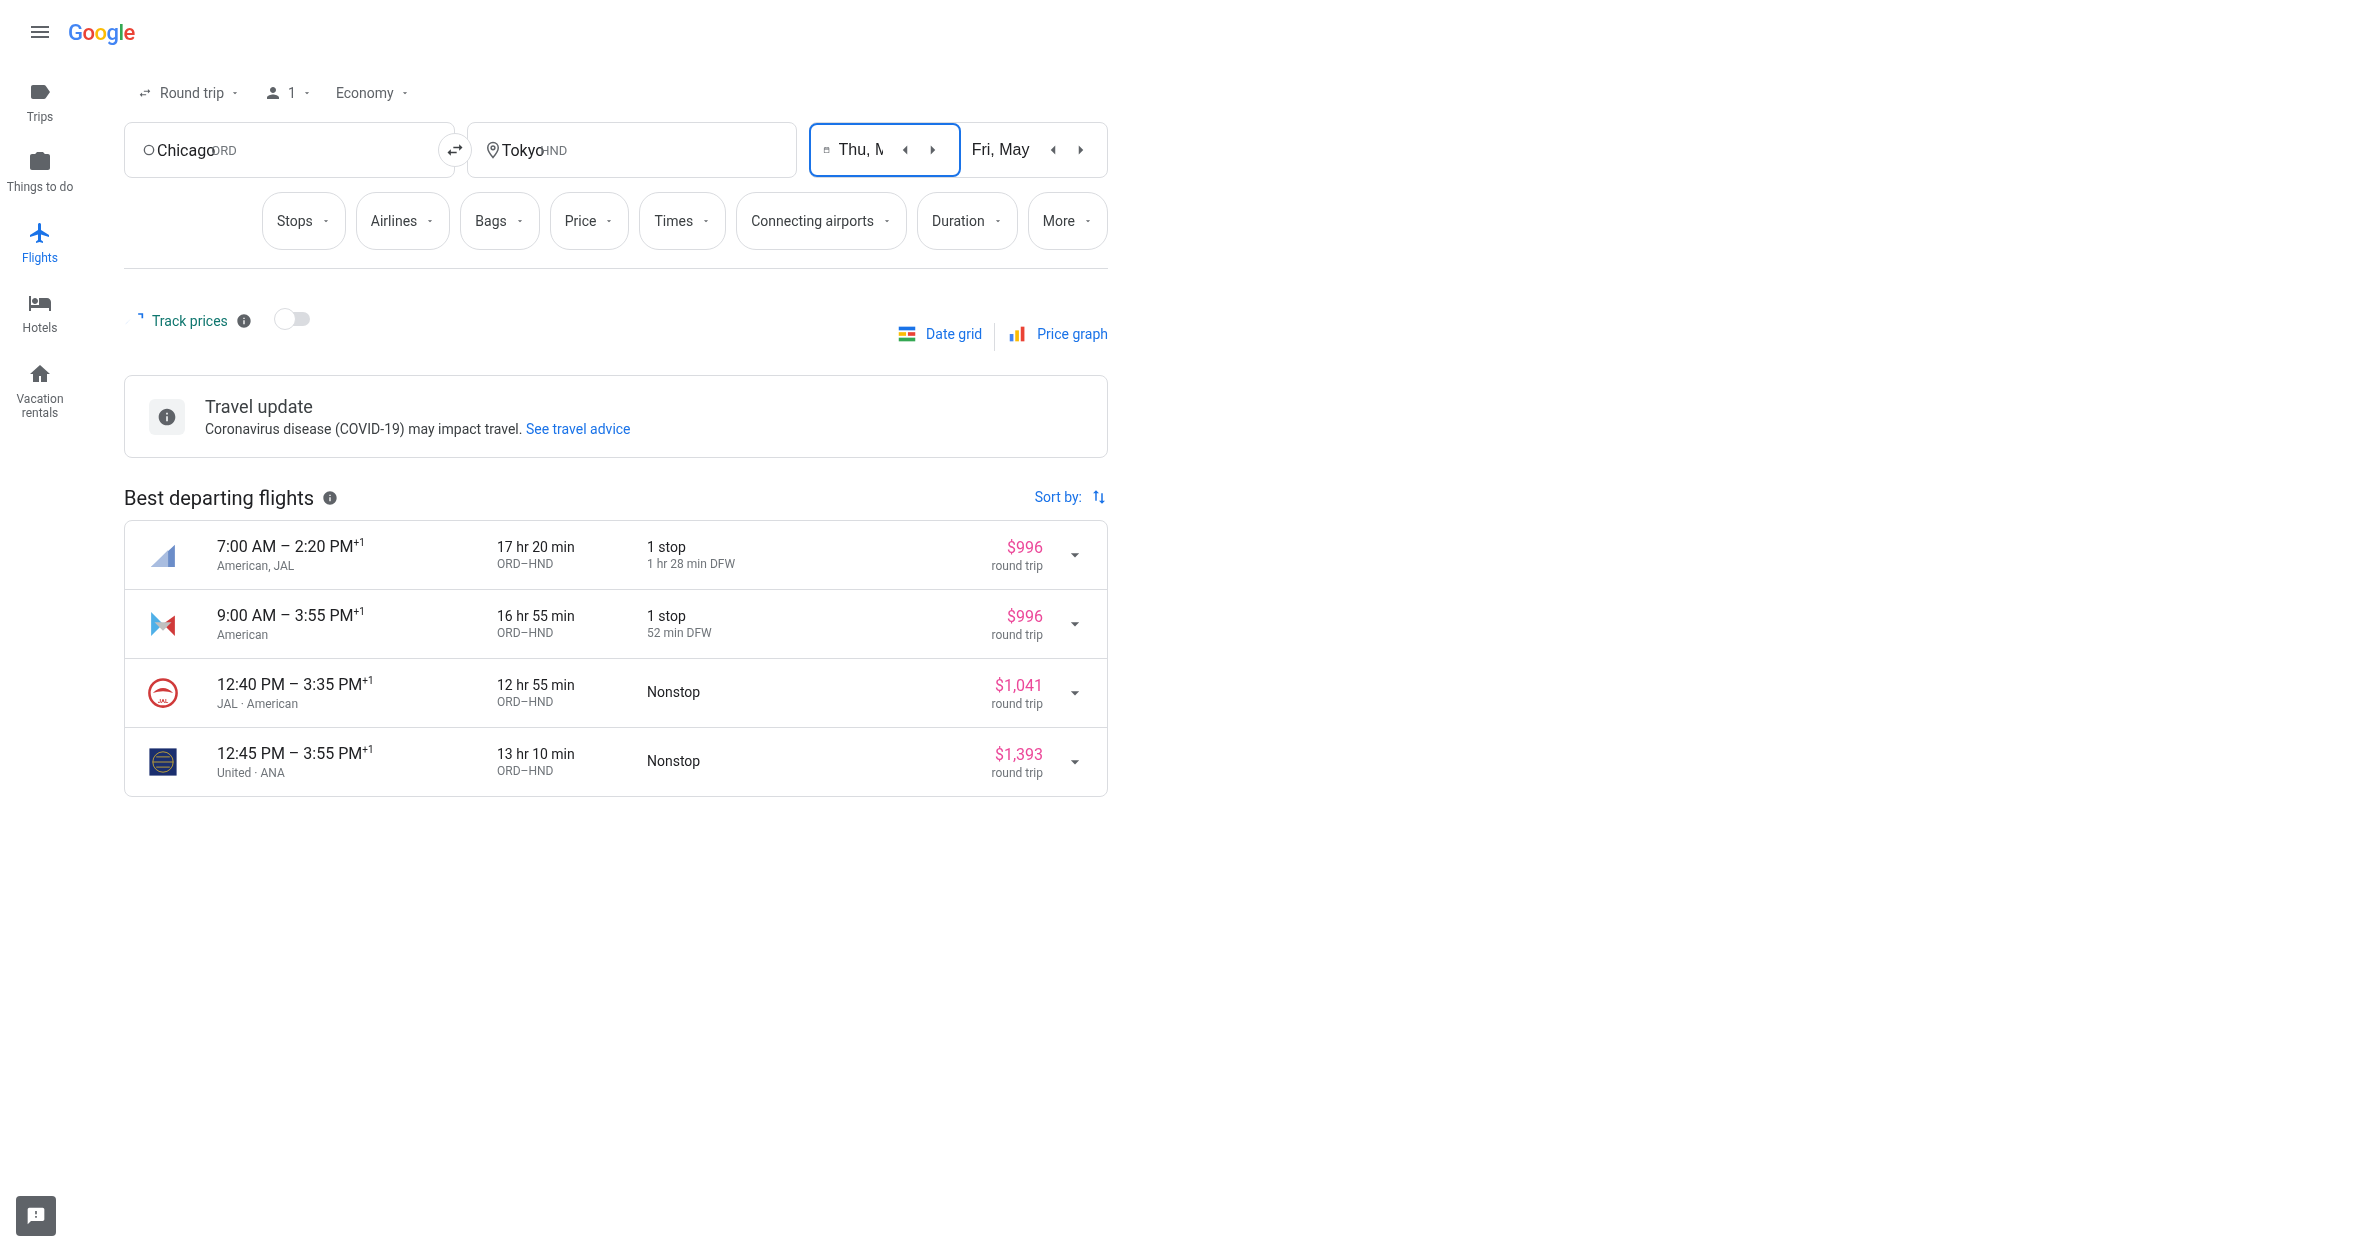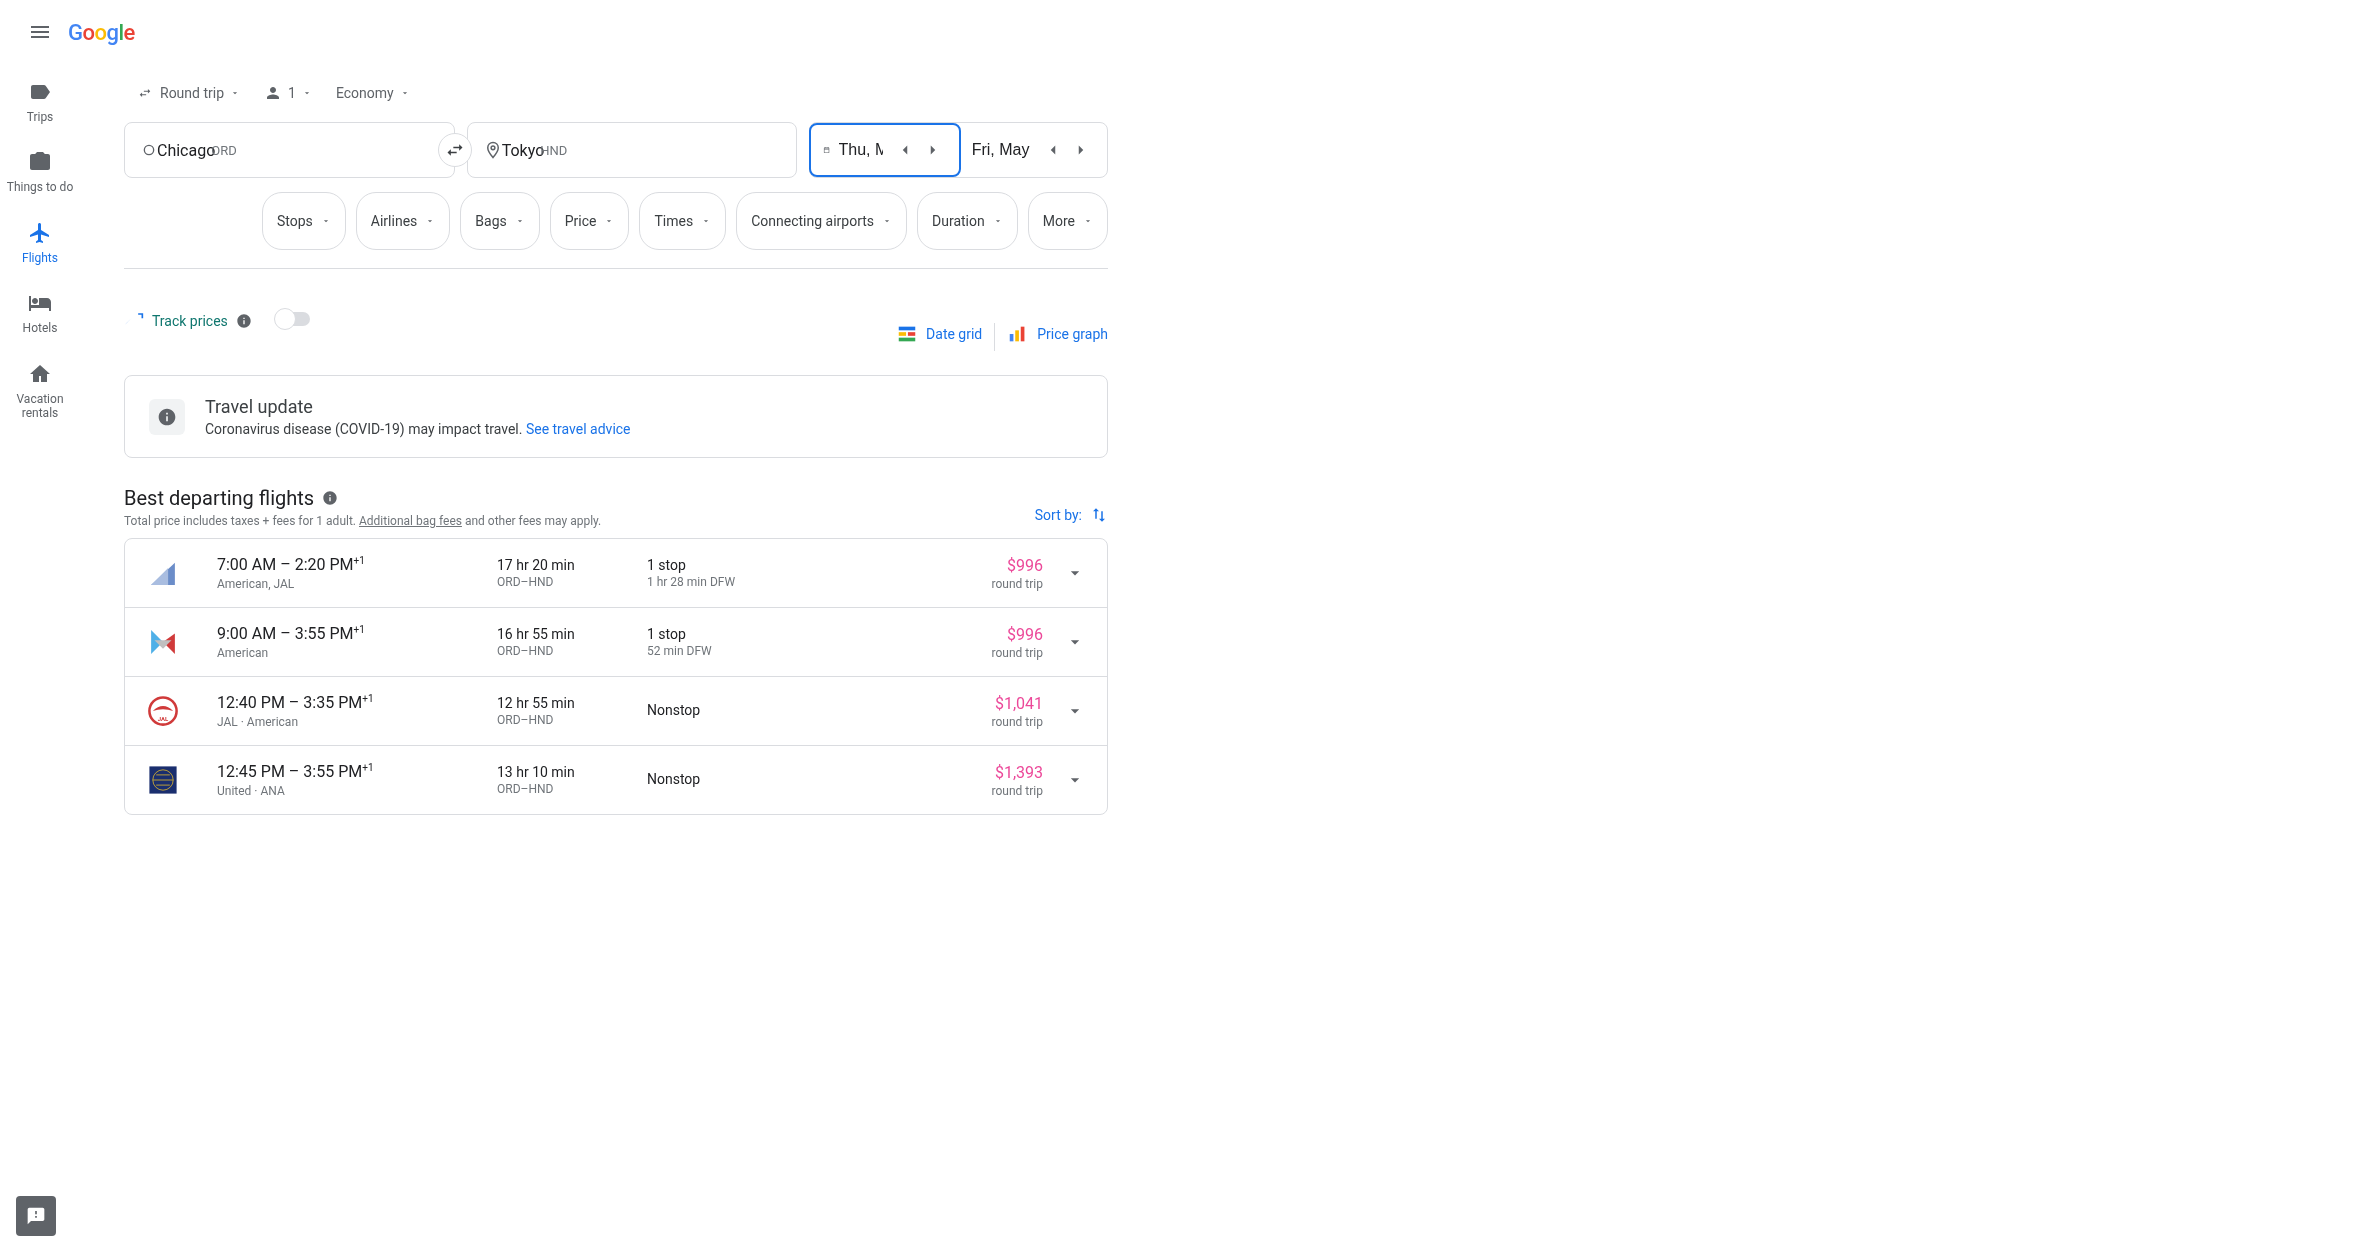--- a/index.html
+++ b/index.html
@@ -327,23 +327,20 @@
       </div>
     </div>
   </div>
 
   <div class="best-header">
     <h2>Best departing flights</h2>
     <svg class="info-ic" viewBox="0 0 24 24">
         <path d="M12 2C6.48 2 2 6.48 2 12s4.48 10 10 10 10-4.48 10-10S17.52 2 12 2zm1 15h-2v-6h2v6zm0-8h-2V7h2v2z"></path>
       </svg>
   </div>
-  <div class="best-sub">
-    <span>Total price includes taxes + fees for 1 adult. </span><a href="#">Additional bag fees</a><span> and other fees may apply.</span>
-  </div>
   <div class="sort-row">
     <div class="sort-by">
       <span>Sort by:</span>
       <svg width="18" height="18" viewBox="0 0 24 24" fill="#1a73e8">
           <path d="M8 3L4 7h3v10h2V7h3L8 3zm8 18l4-4h-3V7h-2v10h-3l4 4z"></path>
         </svg>
     </div>
   </div>
 
   <div class="flights-list" id="flights-list">

